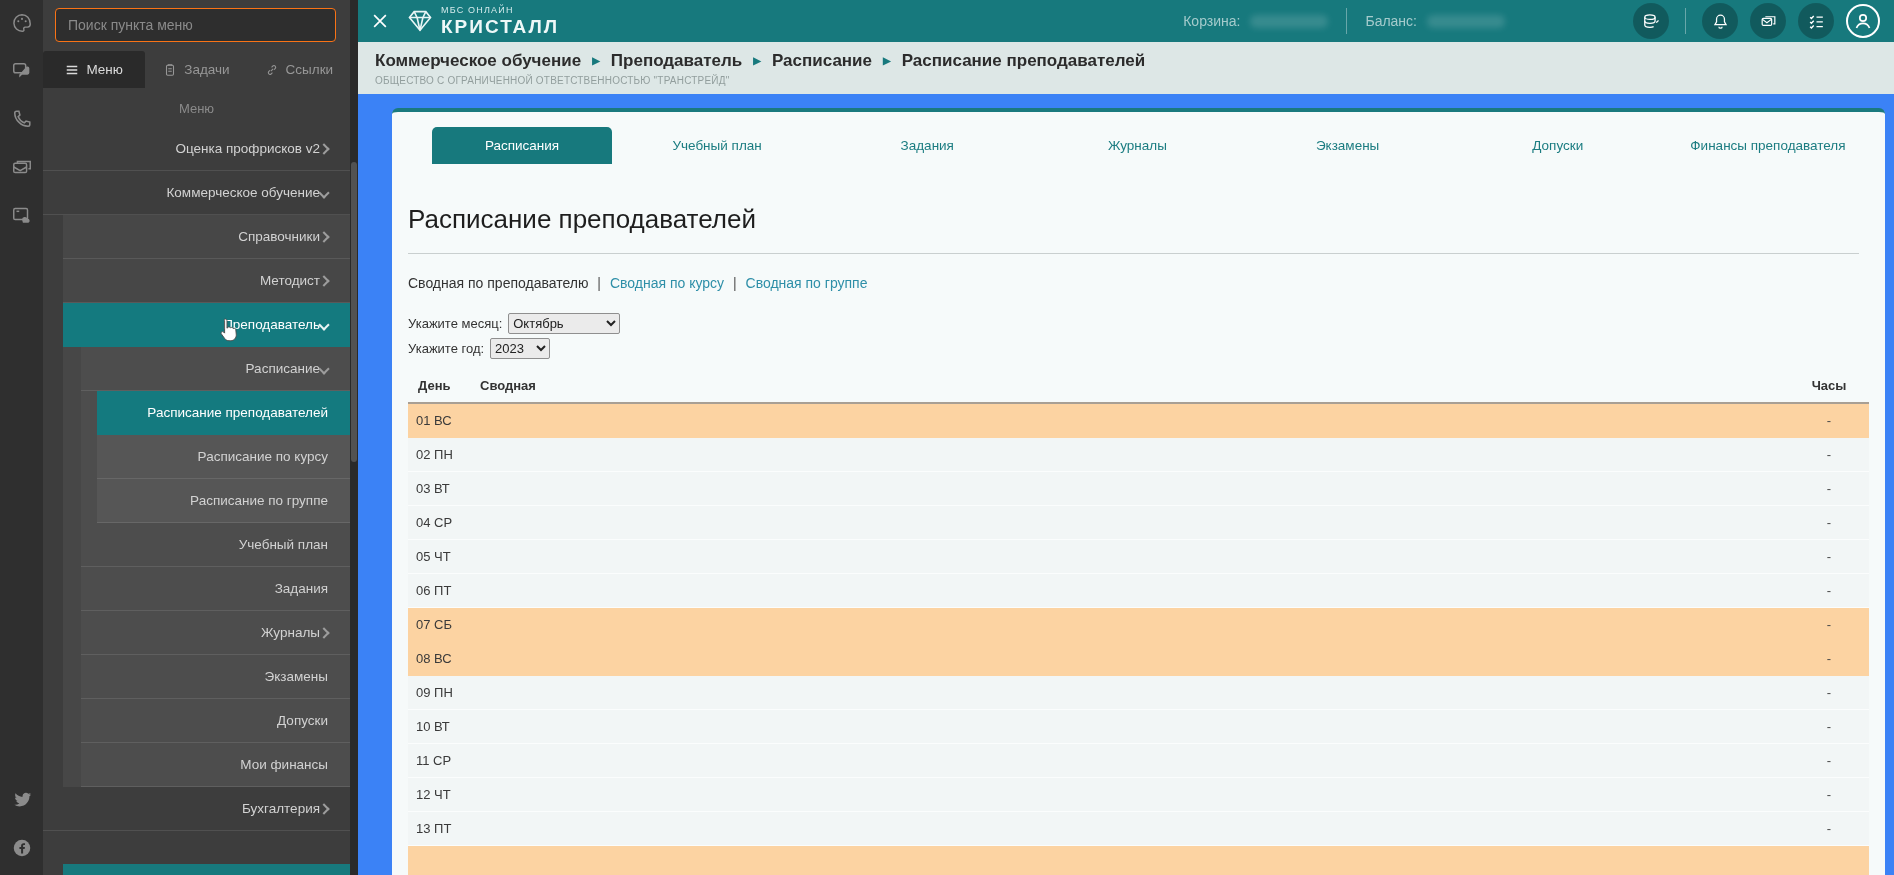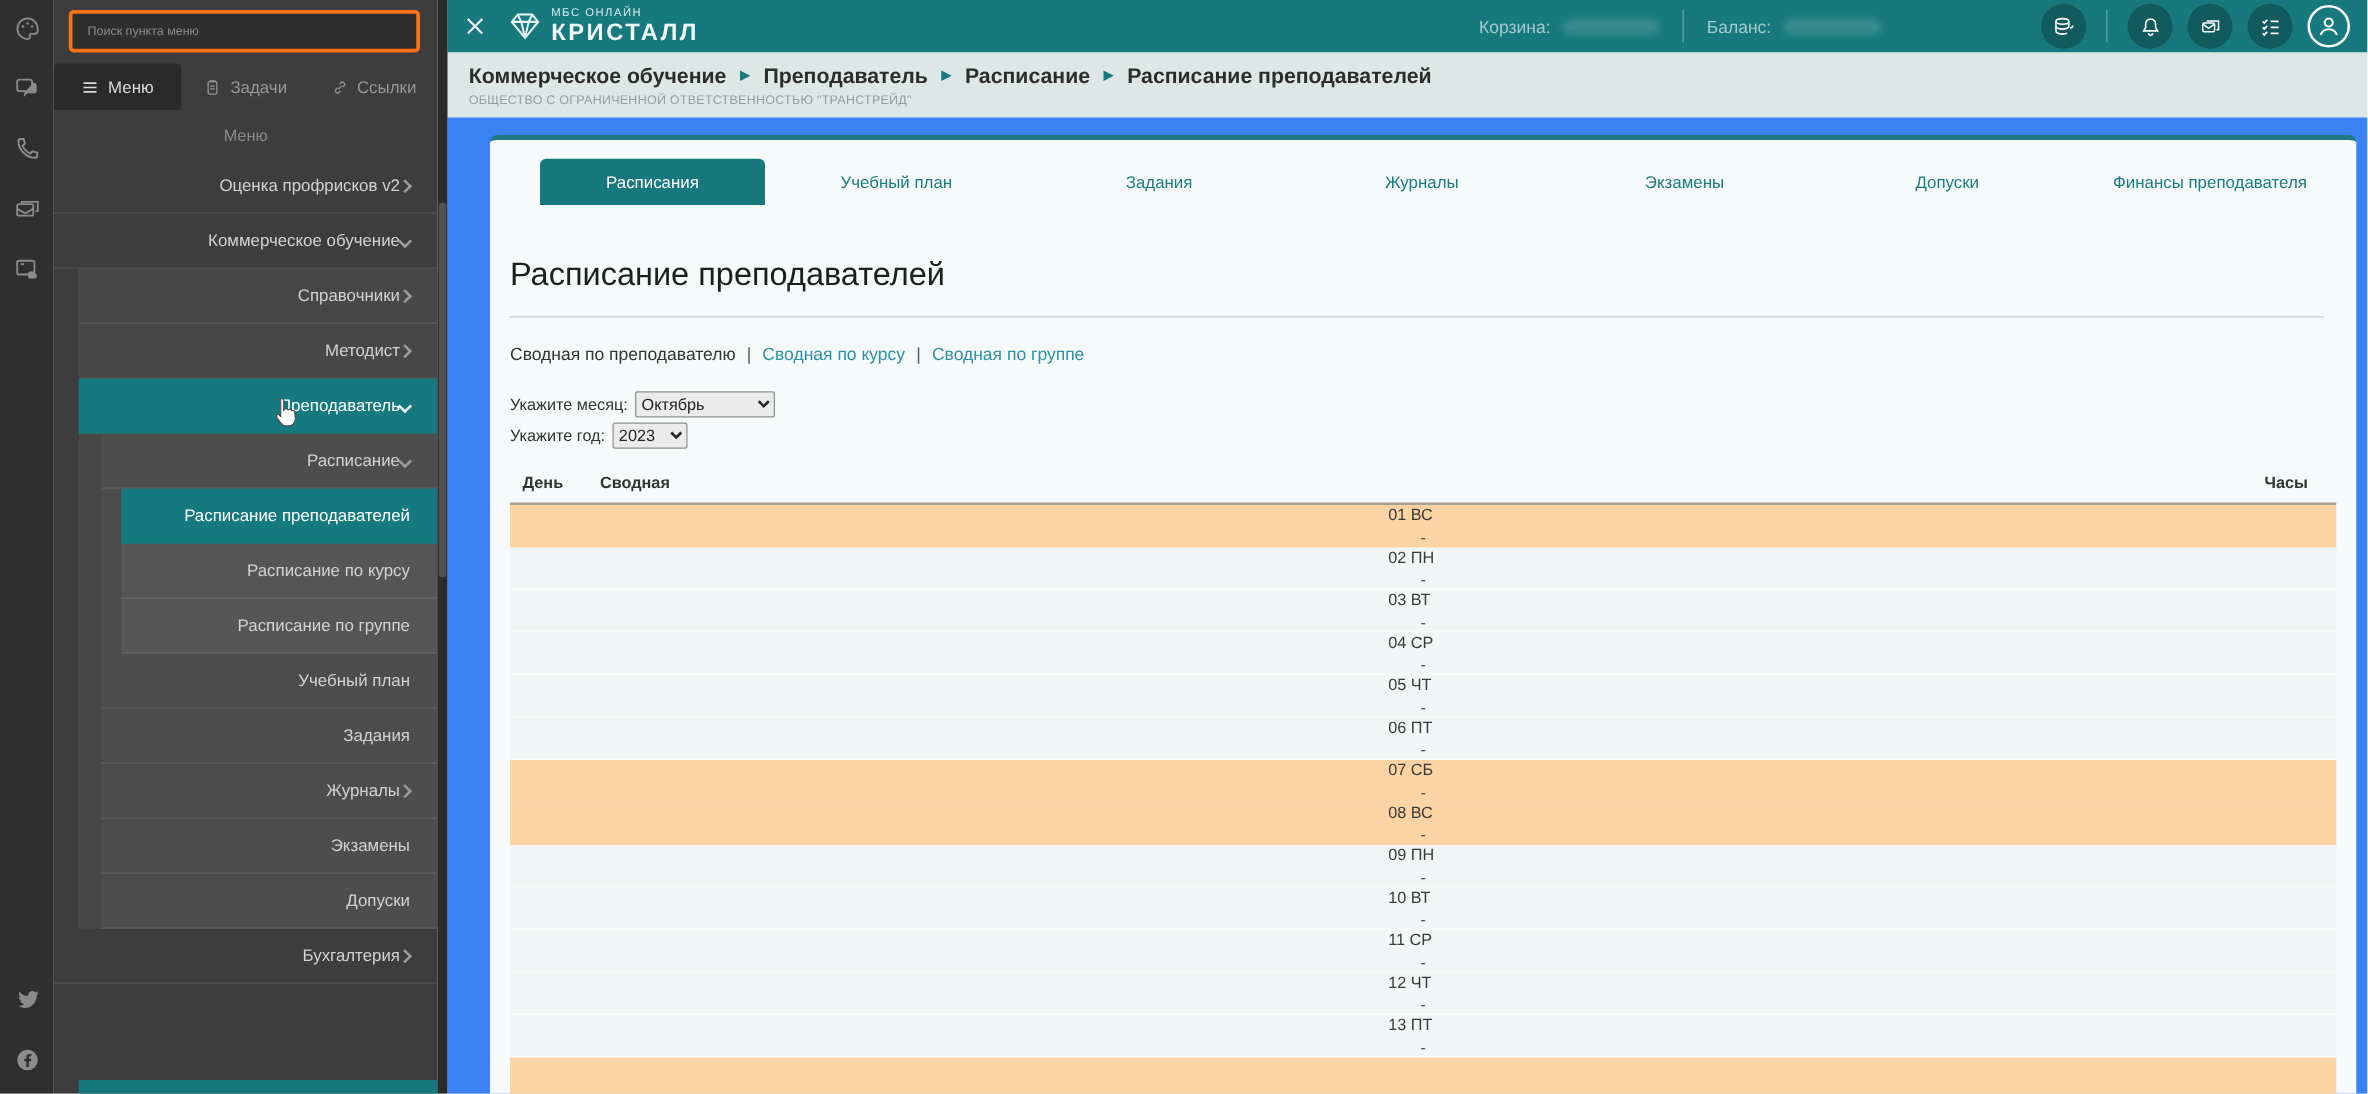--- a/index.html
+++ b/index.html
@@ -20,22 +20,22 @@
   .strip-icon svg { width:22px; height:22px; display:block; }
   .strip-spacer { flex:1; }
 
   
   .sidebar {
     width:307px; flex:0 0 307px; background:#3d3d3d; position:relative;
     display:flex; flex-direction:column; overflow:hidden;
   }
   .search-wrap { padding:8px 14px 0 12px; }
   .search-input {
-    width:100%; height:34px; background:#2e2e2e; border:3px solid #f97316;
-    border-radius:4px; color:#ef4444; font-size:10px; padding:6px 12px;
+    width:100%; height:34px; background:#2e2e2e; border:1px solid #f97316;
+    border-radius:4px; color:#ef4444; font-size:14px; padding:6px 12px;
     font-family:"Liberation Sans", sans-serif;
   }
   .search-input::placeholder { color:#8a8a8a; }
   .side-tabs { display:flex; margin-top:9px; }
   .side-tab {
     flex:1; display:flex; align-items:center; justify-content:center; gap:7px;
     color:#979797; font-size:13.5px; padding:11px 4px; cursor:pointer;
   }
   .side-tab.active { background:#2a2a2a; color:#dadada; border-radius:3px 3px 0 0; }
   .side-tab svg { width:14px; height:14px; }
@@ -135,21 +135,21 @@
   .redaction { position:absolute; left:10px; top:4px; width:170px; height:13px; background:#fdfdfd; filter:blur(4px); opacity:0.9; pointer-events:none; }
 
   .sched-table { margin-top:12px; }
   .thead { display:flex; font-weight:bold; font-size:13px; color:#333; padding:7px 0 9px 0; }
   .h-day { width:72px; padding-left:10px; }
   .h-sum { flex:1; }
   .h-hrs { width:80px; text-align:center; }
   .tbody { border-top:2px solid #a89f94; }
   .trow {
     display:flex; align-items:center; height:34px; background:#f2f6f6;
-    border-bottom:1px solid #fbfdfd; font-size:13px; color:#3a3a3a;flex-direction:column;
+    border-bottom:1px solid #fbfdfd; font-size:13px; color:#3a3a3a;
   }
   .trow.weekend { background:#fcd3a2; border-bottom-color:#fcd3a2; }
   .c-day { width:72px; padding-left:8px; }
   .c-sum { flex:1; }
   .c-hrs { width:80px; text-align:center; color:#4a4a4a; }
 </style>
 </head>
 <body>
 
 <div class="app">
@@ -278,20 +278,23 @@
           </div>
           <div class="mi">
             <span>Журналы</span>
             <span class="chev right"></span>
           </div>
           <div class="mi">
             <span>Экзамены</span>
           </div>
           <div class="mi">
             <span>Допуски</span>
+          </div>
+          <div class="mi">
+            <span>Мои финансы</span>
           </div>
         </div>
       </div>
       <div class="mi">
         <span>Бухгалтерия</span>
         <span class="chev right"></span>
       </div>
       <div class="bottom-teal"></div>
     </div>
   </div>

